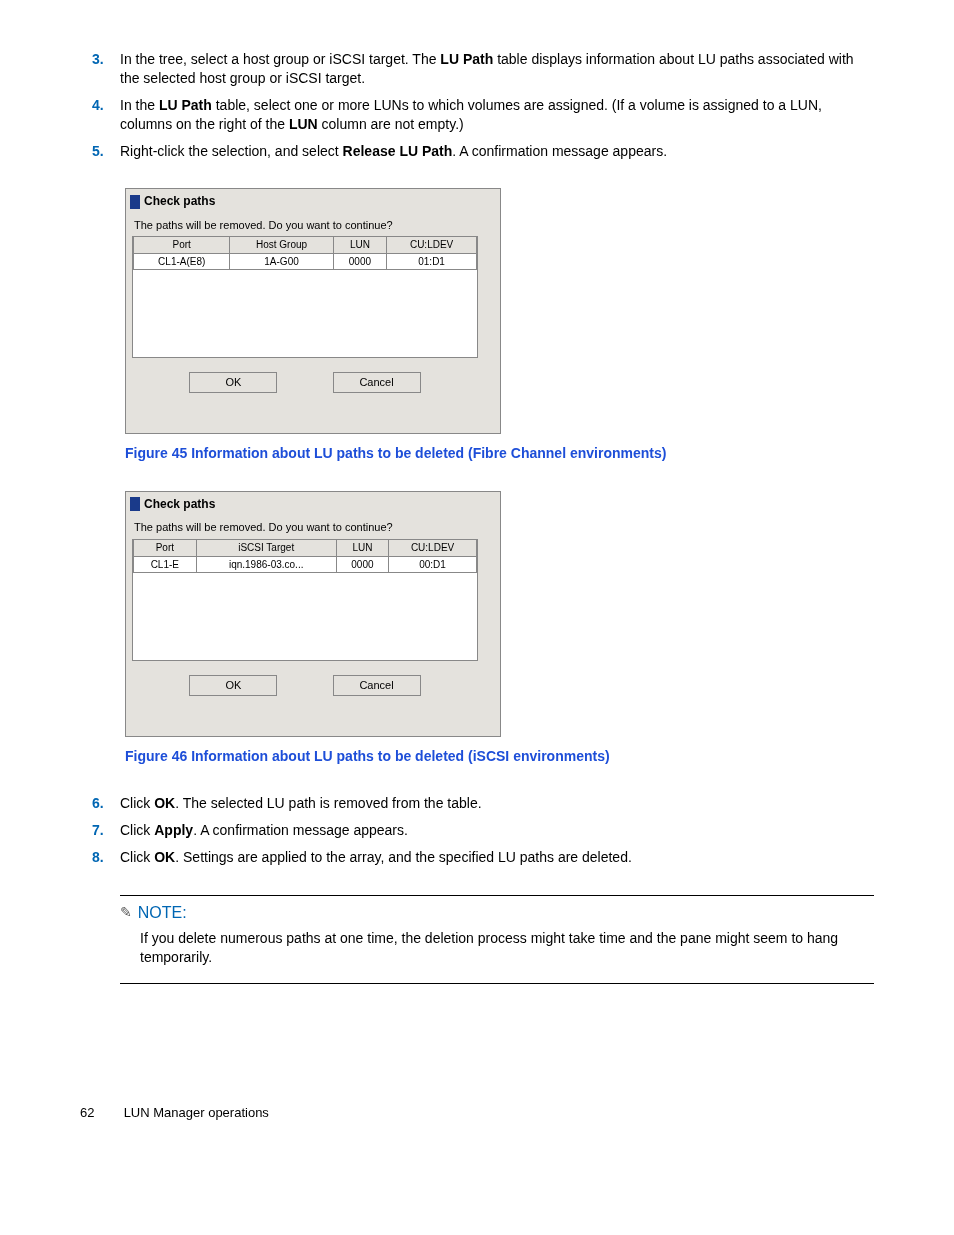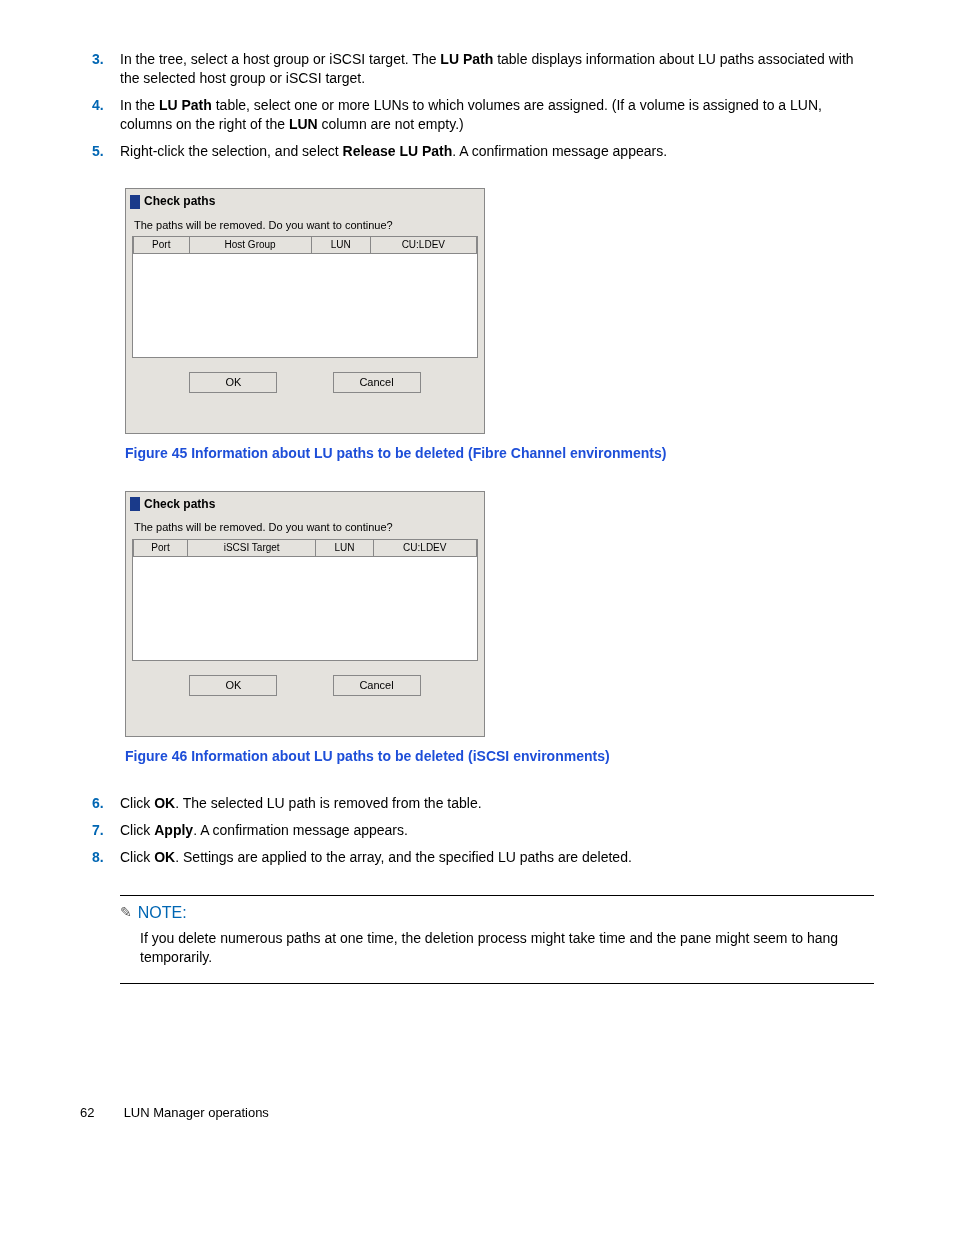--- a/index.html
+++ b/index.html
@@ -27,21 +27,21 @@
     left: -28px;
     font-weight: bold;
     color: #0066b3;
   }
   .bold { font-weight: bold; }
   .dialog {
     border: 1px solid #888;
     background: #e4e2dd;
     width: 358px;
     margin: 0 0 10px 45px;
-    padding: 0 0 40px 0;
+    padding: 0 16px 40px 0;
     font-family: "MS Sans Serif", Tahoma, sans-serif;
     font-size: 11px;
   }
   .dialog .title {
     display: flex;
     align-items: center;
     padding: 4px 4px 2px 4px;
     font-weight: bold;
     font-size: 12px;
   }
@@ -132,20 +132,26 @@
   <div class="msg">The paths will be removed. Do you want to continue?</div>
   <div class="tblwrap">
     <table>
       <tbody>
           <tr>
         <th>Port</th>
         <th>Host Group</th>
         <th>LUN</th>
         <th>CU:LDEV</th>
       </tr>
+      <tr>
+        <td>CL1-A(E8)</td>
+        <td>1A-G00</td>
+        <td>0000</td>
+        <td>01:D1</td>
+      </tr>
     </tbody>
       </table>
   </div>
   <div class="btnrow">
     <span class="btn">OK</span>
     <span class="btn">Cancel</span>
   </div>
 </div>
 <div class="figcap">Figure 45 Information about LU paths to be deleted (Fibre Channel environments)</div>
 
@@ -157,20 +163,26 @@
   <div class="msg">The paths will be removed. Do you want to continue?</div>
   <div class="tblwrap">
     <table>
       <tbody>
           <tr>
         <th>Port</th>
         <th>iSCSI Target</th>
         <th>LUN</th>
         <th>CU:LDEV</th>
       </tr>
+      <tr>
+        <td>CL1-E</td>
+        <td>iqn.1986-03.co...</td>
+        <td>0000</td>
+        <td>00:D1</td>
+      </tr>
     </tbody>
       </table>
   </div>
   <div class="btnrow">
     <span class="btn">OK</span>
     <span class="btn">Cancel</span>
   </div>
 </div>
 <div class="figcap">Figure 46 Information about LU paths to be deleted (iSCSI environments)</div>
 

